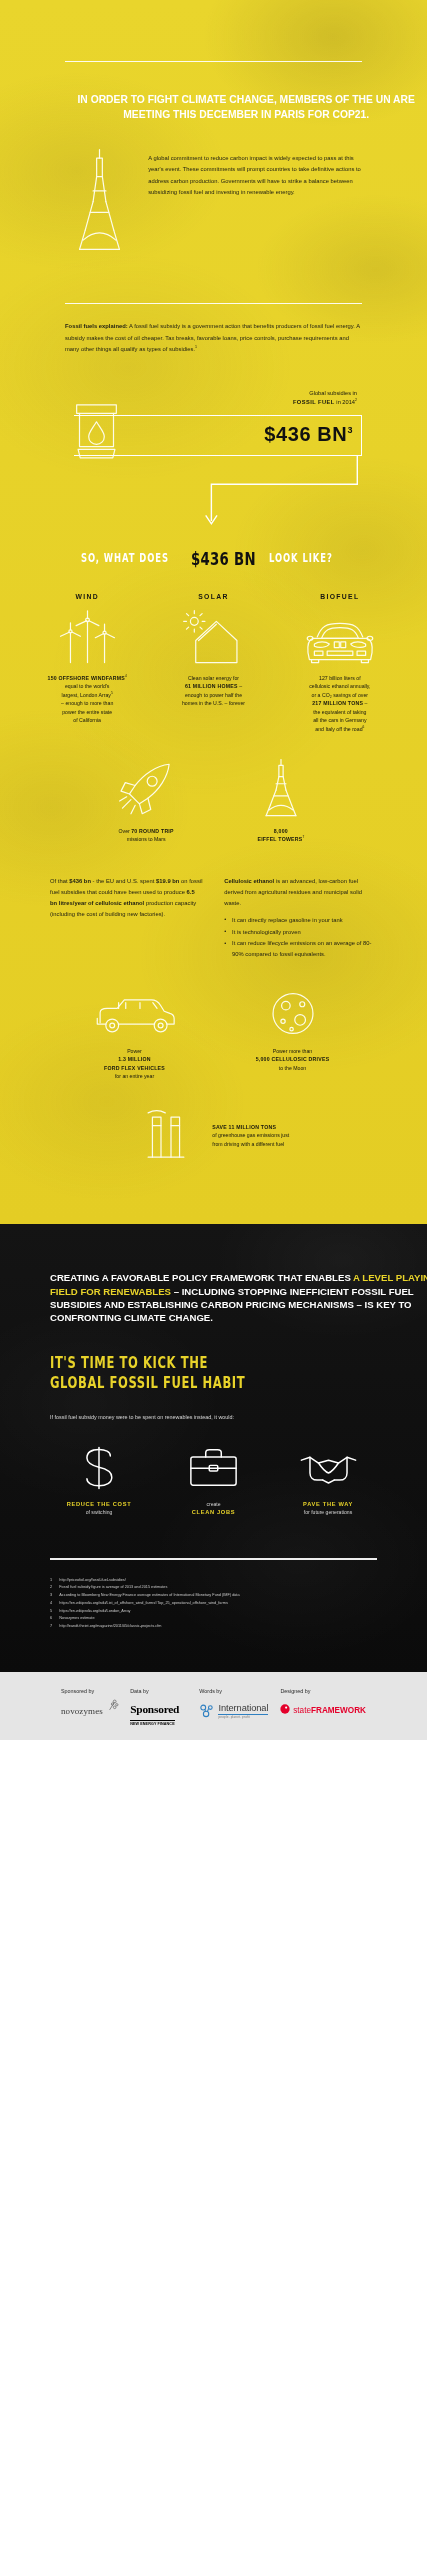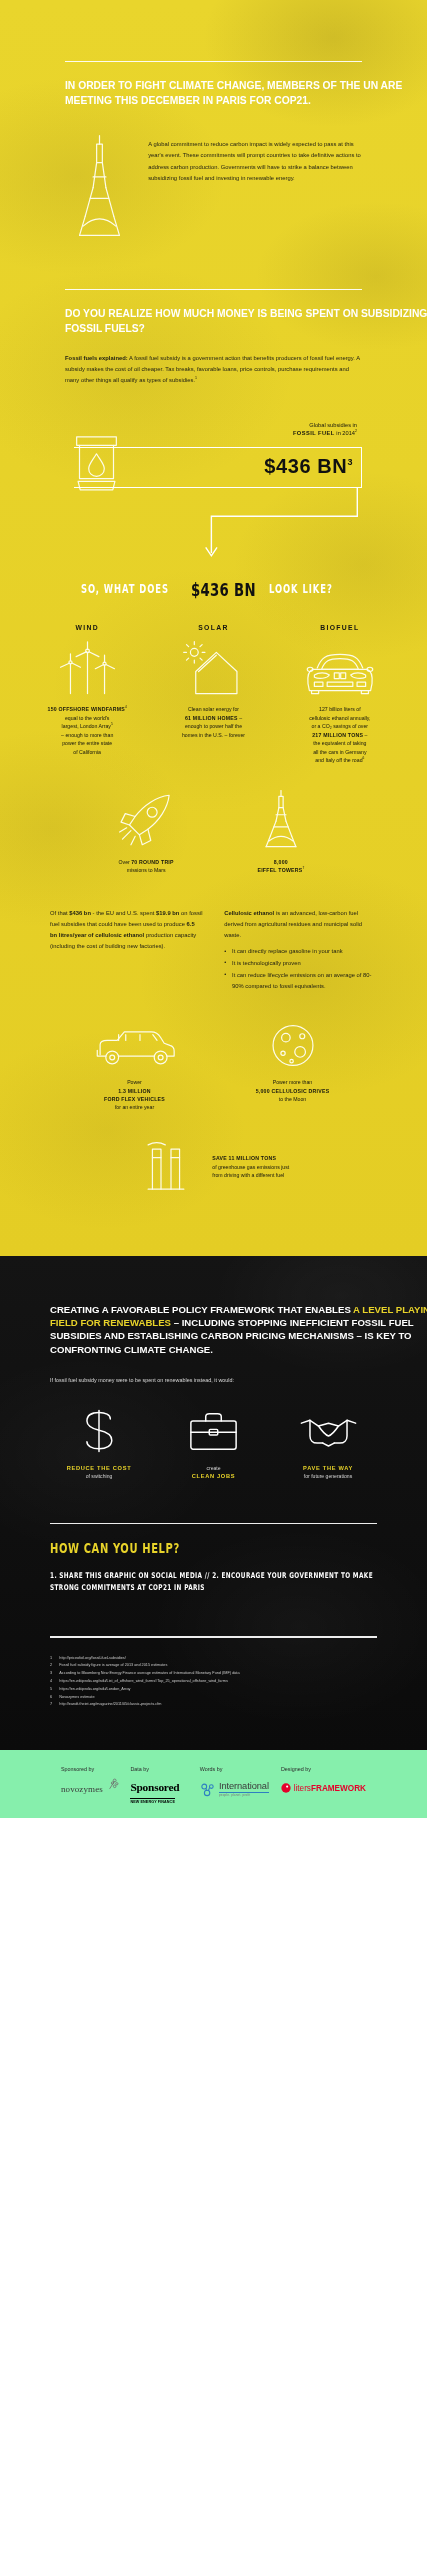--- a/index.html
+++ b/index.html
@@ -91,35 +91,35 @@
 
   .bigfig {
     font-family:"Liberation Sans Narrow","Liberation Sans", sans-serif;
     font-weight:bold; color:#111; letter-spacing:.02em;
   }
 
   .footnotes { color:#c9c9c9; font-size:3.8px; line-height:2.05; }
   .footnotes td { vertical-align:top; padding:0; }
   .fn-num { width:9.3px; color:#c9c9c9; }
 
-  .credits { background:#86efac; padding:15.7px 61px 13px; display:flex; gap:12px; }
+  .credits { background:#e5e5e5; padding:15.7px 61px 13px; display:flex; gap:12px; }
   .credit { flex:1; }
   .credit .lbl { font-size:5.4px; color:#2b2b2b; margin-bottom:10px; }
 </style>
 </head>
 <body>
 
 <div class="page">
 
   <div class="yellow">
 
 
     <div class="inner" style="padding-top:61px;">
       <div class="rule"></div>
-      <h2 class="sect" style="margin-top:17px;">IN ORDER TO FIGHT CLIMATE CHANGE, MEMBERS OF THE UN ARE MEETING THIS DECEMBER IN PARIS FOR COP21.</h2>
+      <h2 class="sect" style="margin-top:31px;text-align:center;">IN ORDER TO FIGHT CLIMATE CHANGE, MEMBERS OF THE UN ARE MEETING THIS DECEMBER IN PARIS FOR COP21.</h2>
     </div>
 
     <div style="display:flex; padding:21.4px 65px 0 71px; align-items:flex-start;">
       <div style="width:63px; flex:none; padding-top:2.8px;">
         <svg class="ico ico-thin" width="57" height="107" viewBox="0 0 80 150" aria-hidden="true">
           <line x1="40" y1="5" x2="40" y2="17"></line>
           <rect x="36" y="17" width="8" height="26"></rect>
           <path d="M36 43 L31 78 M44 43 L49 78"></path>
           <line x1="31" y1="63" x2="49" y2="63"></line>
           <path d="M31 78 L20 118 M49 78 L60 118"></path>
@@ -127,21 +127,20 @@
           <path d="M20 118 L12 145 M60 118 L68 145"></path>
           <path d="M17 132 Q40 112 63 132"></path>
           <line x1="12" y1="145" x2="68" y2="145"></line>
         </svg>
       </div>
       <div class="body-txt" style="flex:1; padding-left:14.2px; padding-top:10px;">A global commitment to reduce carbon impact is widely expected to pass at this year's event. These commitments will prompt countries to take definitive actions to address carbon production. Governments will have to strike a balance between subsidizing fossil fuel and investing in renewable energy.</div>
     </div>
 
     <div class="inner" style="padding-top:50px;">
       <div class="rule"></div>
-      <h2 class="sect" style="margin-top:17px;">DO YOU REALIZE HOW MUCH MONEY IS BEING SPENT ON SUBSIDIZING FOSSIL FUELS?</h2>
       <div class="body-txt" style="margin-top:17px;">
         <b>Fossil fuels explained:</b><span> A fossil fuel subsidy is a government action that benefits producers of fossil fuel energy. A subsidy makes the cost of oil cheaper. Tax breaks, favorable loans, price controls, purchase requirements and many other things all qualify as types of subsidies.</span><sup>1</sup>
       </div>
     </div>
 
     <div style="position:relative; height:164px; margin-top:24px;">
       <div style="position:absolute; left:71px; top:13px;">
         <svg class="ico ico-thin" width="51" height="78" viewBox="0 0 72 110" aria-hidden="true">
           <path d="M8 18 h56 v12 h-56 z"></path>
           <path d="M12 30 v47 h48 v-47"></path>
@@ -359,20 +358,24 @@
 
   </div>
 
   <div class="dark">
 
     <div class="inner-wide" style="padding-top:47px;">
       <h2 class="sect" style="font-size:9.6px;">
         <span>CREATING A FAVORABLE POLICY FRAMEWORK THAT ENABLES </span><span style="color:#e8d32a;">A LEVEL PLAYING FIELD FOR RENEWABLES</span><span> – INCLUDING STOPPING INEFFICIENT FOSSIL FUEL SUBSIDIES AND ESTABLISHING CARBON PRICING MECHANISMS – IS KEY TO CONFRONTING CLIMATE CHANGE.</span>
       </h2>
 
+      <div style="margin-top:28.5px;">
+        <div class="cond" style="color:#e8d32a; font-size:15.7px; letter-spacing:.045em;">IT'S TIME TO KICK THE</div>
+        <div class="cond" style="color:#e8d32a; font-size:15.7px; letter-spacing:.045em; margin-top:1.4px;">GLOBAL FOSSIL FUEL HABIT</div>
+      </div>
 
       <div style="color:#d8d8d8; font-size:5.4px; margin-top:21.4px;">If fossil fuel subsidy money were to be spent on renewables instead, it would:</div>
     </div>
 
     <div style="display:flex; padding:26px 46px 0; gap:8.5px;">
 
       <div style="flex:1; text-align:center;">
         <div style="height:44px; display:flex; align-items:center; justify-content:center;">
           <svg class="ico ico-dark" width="40" height="44" viewBox="0 0 56 62" aria-hidden="true">
             <line x1="28" y1="2" x2="28" y2="60"></line>
@@ -404,25 +407,20 @@
             <path d="M14 10 L14 32 C14 38 18 42 24 42 L32 42"></path>
             <path d="M66 10 L66 32 C66 38 62 42 56 42 L48 42"></path>
             <path d="M32 42 L40 46 L48 42"></path>
           </svg>
         </div>
         <div class="colhead" style="color:#e8d32a; font-size:5.7px; letter-spacing:.12em; margin-top:11.4px;">PAVE THE WAY</div>
         <div style="color:#d6d6d6; font-size:5.1px; margin-top:2.1px;">for future generations</div>
       </div>
     </div>
 
-    <div class="inner-wide" style="padding-top:44px;">
-      <div class="rule-dark"></div>
-      <div class="cond" style="color:#e8d32a; font-size:13.5px; letter-spacing:.055em; margin-top:15.7px;">HOW CAN YOU HELP?</div>
-      <div class="cond" style="color:#ffffff; font-size:7.8px; letter-spacing:.06em; margin-top:14.2px; line-height:1.5; width:122%;">1. SHARE THIS GRAPHIC ON SOCIAL MEDIA // 2. ENCOURAGE YOUR GOVERNMENT TO MAKE STRONG COMMITMENTS AT COP21 IN PARIS</div>
-    </div>
 
     <div class="inner-wide" style="padding-top:43px; padding-bottom:41px;">
       <div class="rule-dark" style="height:1.4px;"></div>
       <table class="footnotes" style="margin-top:17px; border-collapse:collapse;">
         <tbody>
             <tr>
               <td class="fn-num">1</td>
               <td>http://priceofoil.org/fossil-fuel-subsidies/</td>
             </tr>
         <tr>
@@ -499,20 +497,20 @@
     </div>
 
     <div class="credit">
       <div class="lbl">Designed by</div>
       <div style="display:flex; align-items:center; gap:2.8px;">
         <svg width="10" height="10" viewBox="0 0 14 14" aria-hidden="true">
           <circle cx="7" cy="7" r="6.5" fill="#e4002b"></circle>
           <circle cx="8.6" cy="5" r="1.5" fill="#ffffff"></circle>
         </svg>
         <div style="line-height:1;">
-          <span style="font-family:'Liberation Sans',sans-serif; font-size:8.2px; color:#e4002b;">liters</span><span style="font-family:'Liberation Sans',sans-serif; font-weight:bold; font-size:8.2px; color:#e4002b;">FRAMEWORK</span>
+          <span style="font-family:'Liberation Sans',sans-serif; font-size:8.2px; color:#e4002b;">state</span><span style="font-family:'Liberation Sans',sans-serif; font-weight:bold; font-size:8.2px; color:#e4002b;">FRAMEWORK</span>
         </div>
       </div>
     </div>
   </div>
 
 </div>
 
 
 </body></html>

